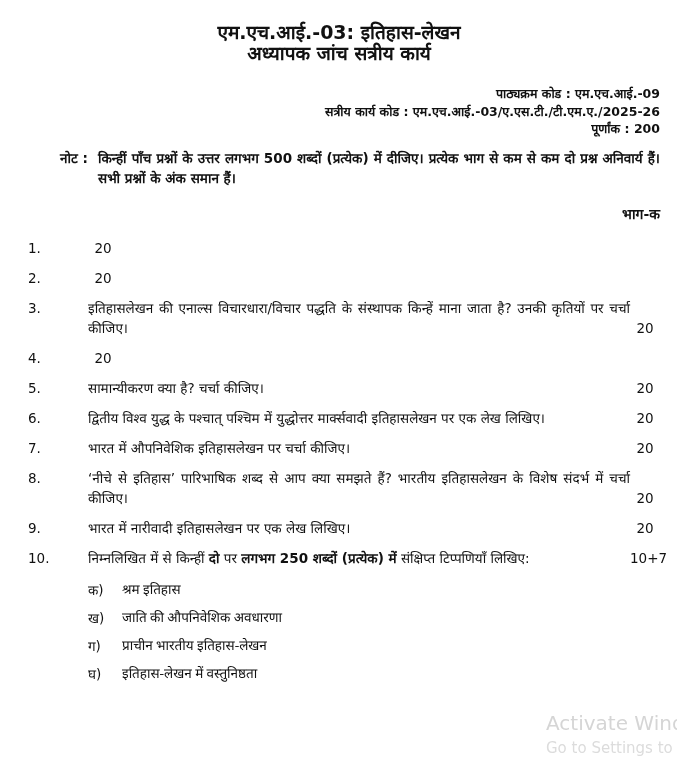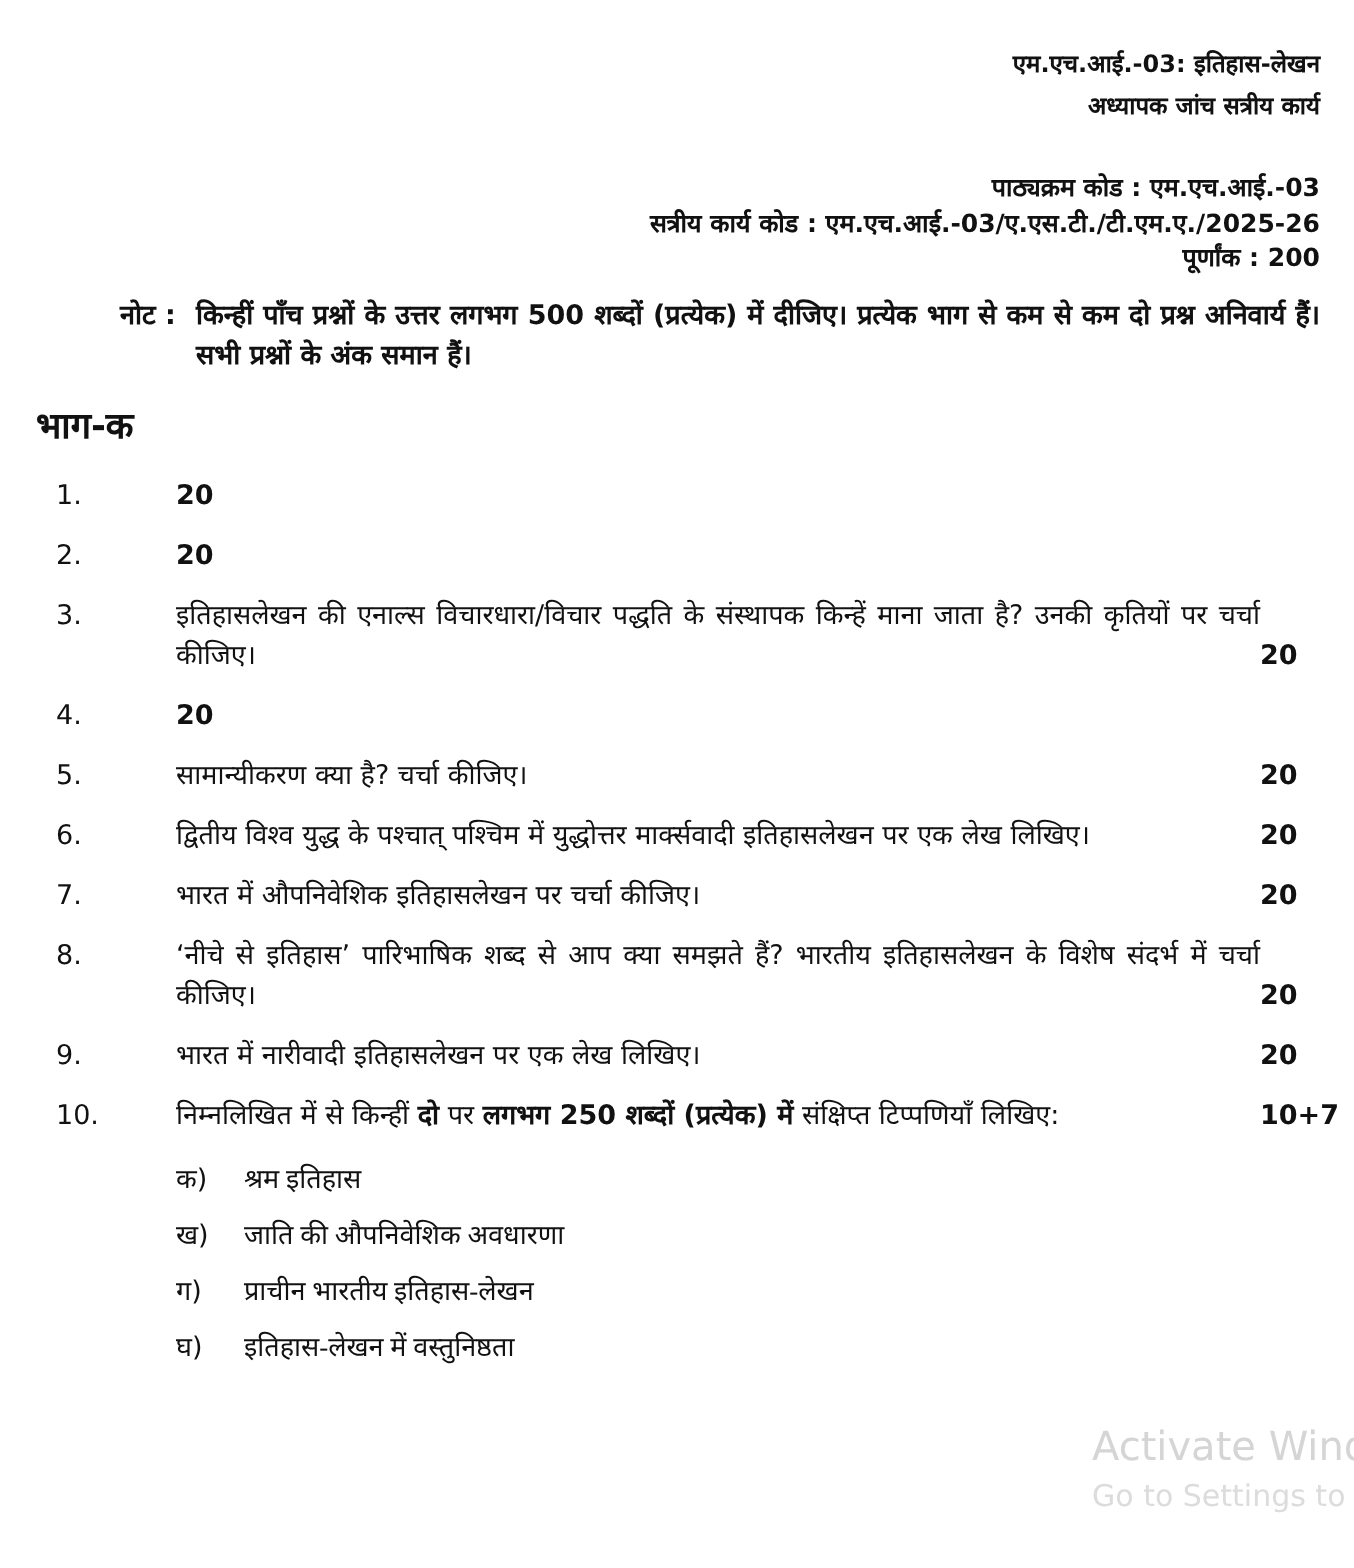--- a/index.html
+++ b/index.html
@@ -6,51 +6,51 @@
   body{
     width:677px;height:784px;
     background:#ffffff;
     color:#111111;
     font-family:"DejaVu Sans",sans-serif;
     overflow:hidden;
     position:relative;
   }
   .doc{padding:22px 17px 0 18px;}
   .title-block{text-align:center;}
-  .title-line{font-weight:bold;font-size:12px;line-height:21px;text-align:right;}
+  .title-line{font-weight:bold;font-size:19px;line-height:21px;}
   .meta-block{text-align:right;font-weight:bold;font-size:12.5px;line-height:17.5px;margin-top:21px;}
   .note-row{display:flex;font-weight:bold;font-size:13.5px;line-height:20px;margin-top:10px;margin-left:42px;}
   .note-label{width:38px;flex:none;}
   .note-text{flex:1;text-align:justify;}
-  .section-heading{text-align:left;font-weight:bold;font-size:18px;line-height:20px;margin:16px 0 14px 0;}
+  .section-heading{text-align:right;font-weight:bold;font-size:14px;line-height:20px;margin:16px 0 14px 0;}
   .q-row{display:flex;margin-bottom:10px;font-size:13.5px;line-height:20px;}
   .q-num{width:70px;flex:none;padding-left:10px;box-sizing:border-box;}
   .q-text{flex:1;text-align:justify;}
-  .q-marks{width:30px;flex:none;text-align:left;font-weight:bold;align-self:flex-end;white-space:nowrap;}
+  .q-marks{width:30px;flex:none;text-align:center;font-weight:normal;align-self:flex-end;white-space:nowrap;}
   .sub-list{margin-top:12px;}
   .sub-row{display:flex;margin:0 0 8px 70px;font-size:13.5px;line-height:20px;}
   .sub-label{width:34px;flex:none;}
   .sub-text{flex:1;font-family:Liberation Serif, serif;}
   .bold{font-weight:bold;}
   .watermark{position:absolute;left:546px;top:711px;white-space:nowrap;}
   .wm-line1{font-size:20px;line-height:24px;color:#d5d5d5;}
   .wm-line2{font-size:15px;line-height:19px;color:#dcdcdc;margin-top:4px;}
 </style>
 </head>
 <body>
 
 <div class="doc">
 
   <div class="title-block">
     <div class="title-line">एम.एच.आई.-03: इतिहास-लेखन</div>
     <div class="title-line">अध्यापक जांच सत्रीय कार्य</div>
   </div>
 
   <div class="meta-block">
-    <div>पाठ्यक्रम कोड : एम.एच.आई.-03</div>
+    <div>पाठ्यक्रम कोड : एम.एच.आई.-09</div>
     <div>सत्रीय कार्य कोड : एम.एच.आई.-03/ए.एस.टी./टी.एम.ए./2025-26</div>
     <div>पूर्णांक : 200</div>
   </div>
 
   <div class="note-row">
     <div class="note-label">नोट :</div>
     <div class="note-text">किन्हीं पाँच प्रश्नों के उत्तर लगभग 500 शब्दों (प्रत्येक) में दीजिए। प्रत्येक भाग से कम से कम दो प्रश्न अनिवार्य हैं। सभी प्रश्नों के अंक समान हैं।</div>
   </div>
 
   <div class="section-heading">भाग-क</div>

